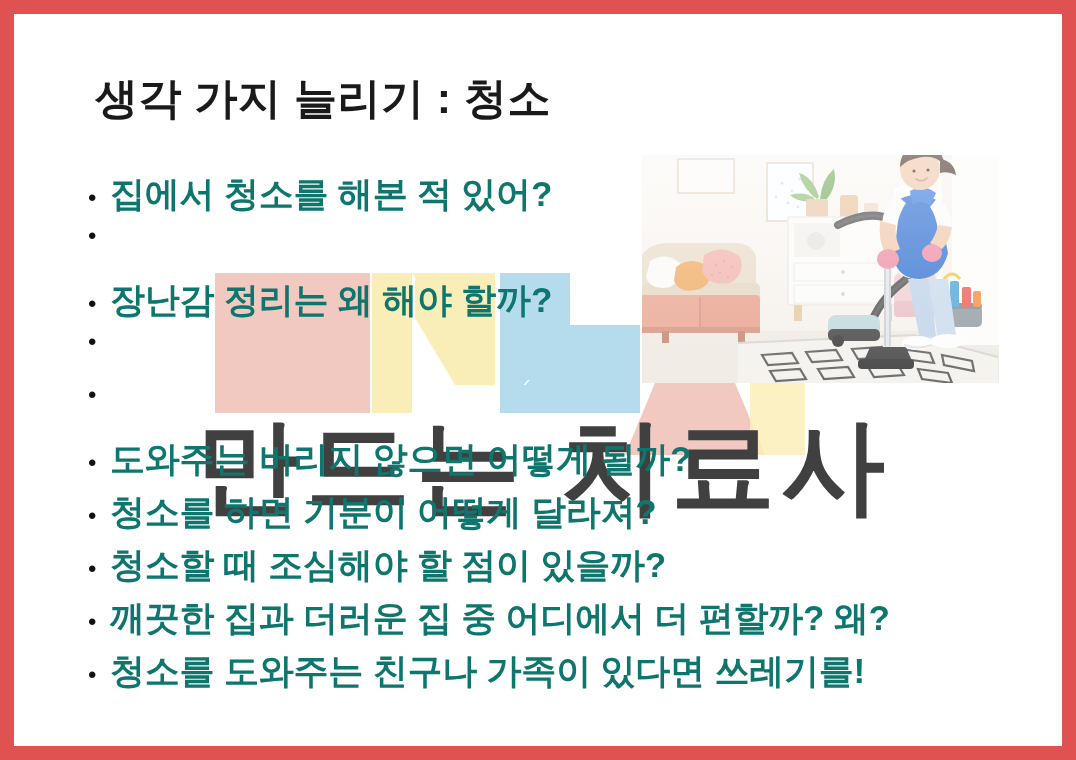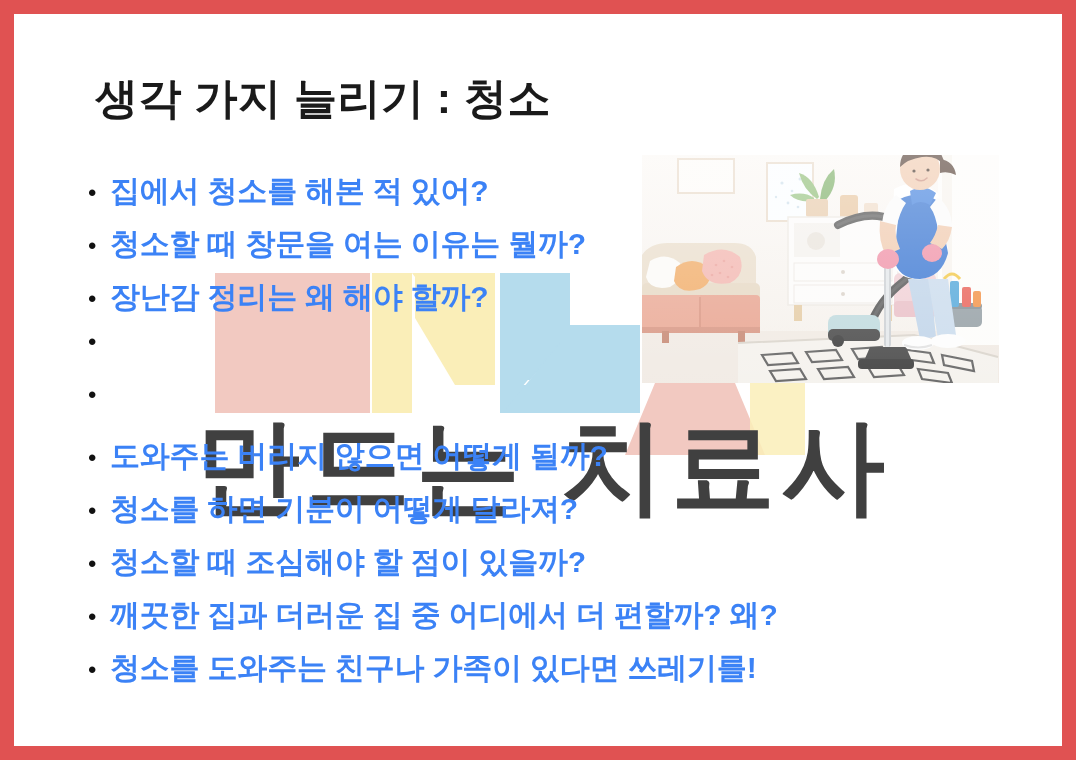--- a/index.html
+++ b/index.html
@@ -104,23 +104,23 @@
   }
   .bullet-dot {
     width: 22px;
     flex: 0 0 22px;
     font-size: 24px;
     line-height: 1;
     color: #111111;
     text-align: left;
   }
   .bullet-text {
-    font-size: 30px;
+    font-size: 35px;
     font-weight: 700;
-    color: #3b82f6;
+    color: #0f766e;
     white-space: nowrap;
     letter-spacing: -0.2px;
   }
 </style>
 </head>
 <body>
 
 <div id="slide">
 
   <div class="frame-inner"></div>
@@ -305,21 +305,20 @@
 
   <div id="title">생각 가지 늘리기 : 청소</div>
 
   <div id="bullets">
     <div class="bullet-row">
       <span class="bullet-dot">•</span>
       <span class="bullet-text">집에서 청소를 해본 적 있어?</span>
     </div>
     <div class="bullet-row">
       <span class="bullet-dot">•</span>
-      <span class="bullet-text">청소할 때 창문을 여는 이유는 뭘까?</span>
     </div>
     <div class="bullet-row">
       <span class="bullet-dot">•</span>
       <span class="bullet-text">장난감 정리는 왜 해야 할까?</span>
     </div>
     <div class="bullet-row">
       <span class="bullet-dot">•</span>
     </div>
     <div class="bullet-row">
       <span class="bullet-dot">•</span>

